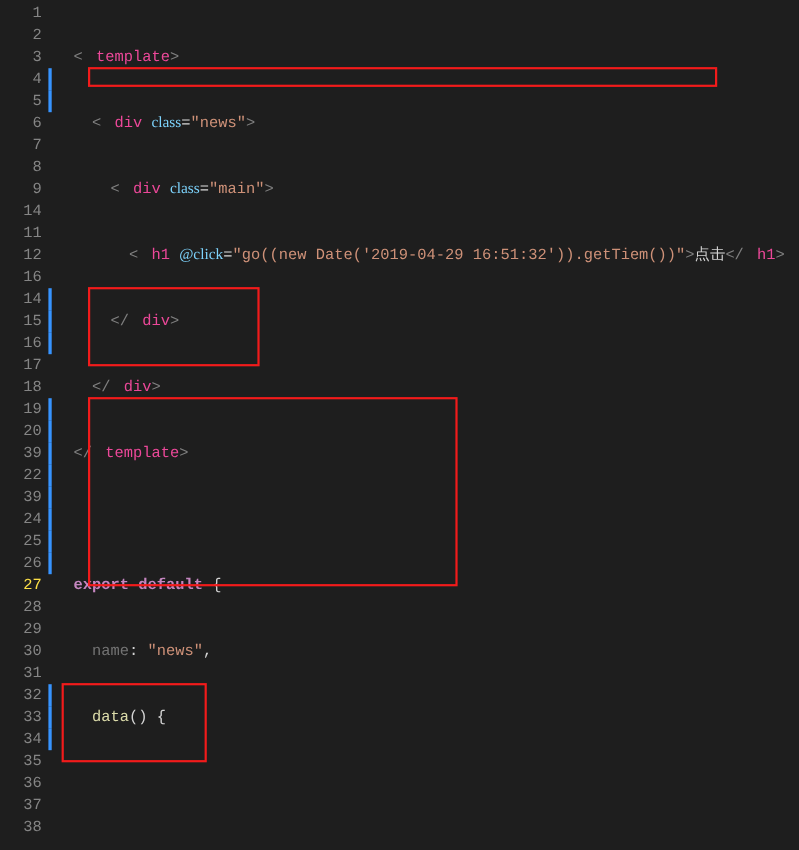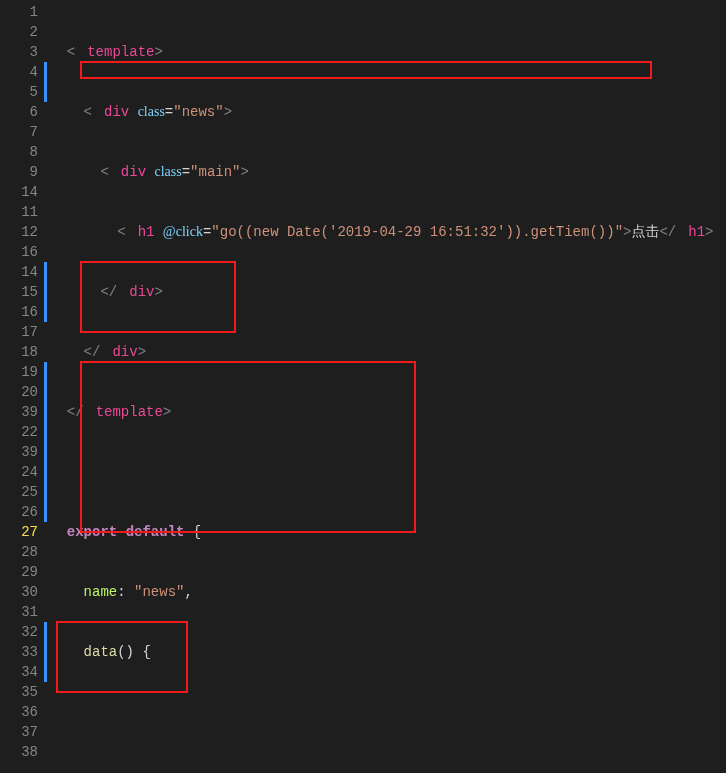--- a/index.html
+++ b/index.html
@@ -43,21 +43,21 @@
       position:relative;
     }
     .code .line { height:20px; position:relative; }
     
     .tag   { color:#ec4899;margin-left:12px; }
     .pun   { color:#808080; }
     .attr  { color:#7dd3fc;font-family:Liberation Serif, serif; }
     .str   { color:#ce9178; }
     .kw    { color:#c586c0;font-weight:bold; }
     .fn    { color:#dcdcaa; }
-    .var   { color:#bef264; }
+    .var   { color:#737373; }
     .txt   { color:#d4d4d4; }
     
     .box {
       position:absolute;
       border:2px solid #f21b1b;
       pointer-events:none;
       z-index:5;
     }
     .box1 { top:61px; left:80px; width:572px; height:18px; }
     .box2 { top:261px; left:80px; width:156px; height:72px; }

